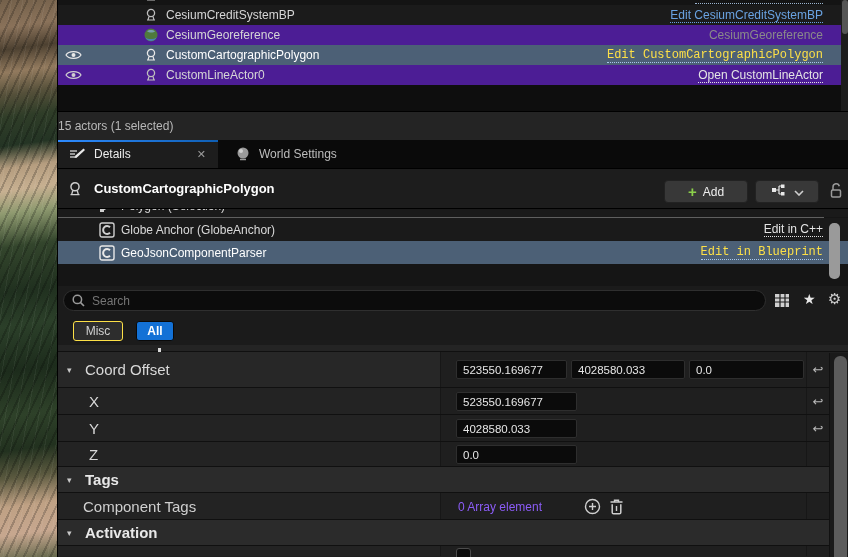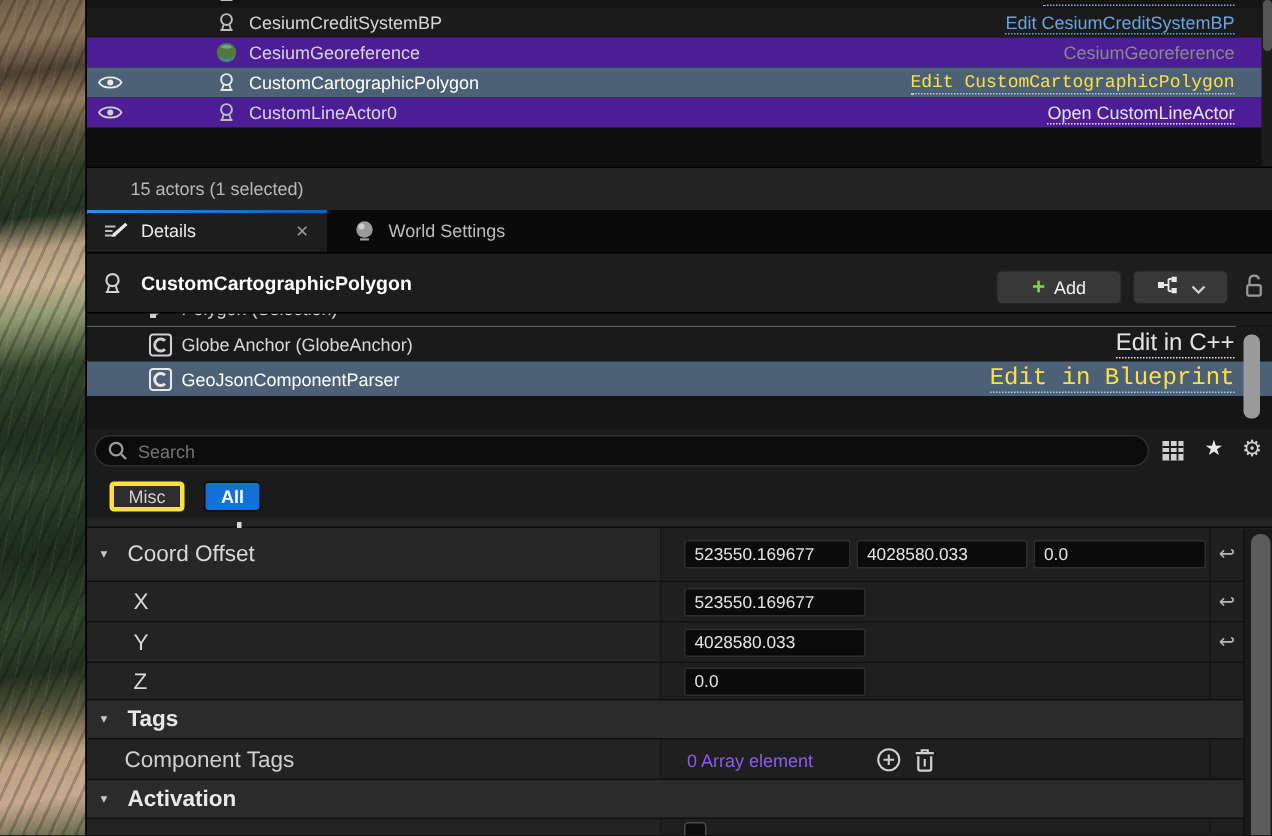--- a/index.html
+++ b/index.html
@@ -36,21 +36,21 @@
   .o-action { position:absolute; right:26px; font-size:12px; white-space:nowrap; }
   .link-blue { color:#6aa3e2; border-bottom:1px dotted #6aa3e2; cursor:pointer; }
   .link-blue-sel { color:#fde047; border-bottom:1px dotted #a9c9ec; cursor:pointer;font-family:Liberation Mono, monospace; }
   .link-white { color:#e4e4e4; border-bottom:1px dotted #e4e4e4; cursor:pointer; }
   .text-gray { color:#8a8a8a; }
   .o-scroll { position:absolute; right:0; top:0; width:8px; height:111px; background:#1c1c1c; }
   .o-thumb { position:absolute; left:1px; top:0; width:6px; height:34px; background:#555; border-radius:3px; }
 
   
   .statusbar { position:absolute; left:0; top:111px; width:791px; height:29px; background:#242424; border-top:1px solid #000;
-    color:#b8b8b8; font-size:12px; line-height:28px; padding-left:29px; }
+    color:#b8b8b8; font-size:12px; line-height:28px; padding-left:0; }
 
   
   .tabbar { position:absolute; left:0; top:140px; width:791px; height:28px; background:#0a0a0a; }
   .tab-details { position:absolute; left:0; top:0; width:160px; height:28px; background:#1d1d1d; display:flex; align-items:center; cursor:pointer; }
   .tab-details::before { content:""; position:absolute; left:0; top:0; width:100%; height:2px;
     background:linear-gradient(90deg,#2e8bff,#0f5fb4); }
   .tab-details .tab-label { margin-left:8px; color:#ececec; font-size:12px; }
   .tab-close { position:absolute; right:12px; color:#9a9a9a; font-size:11px; cursor:pointer; }
   .tab-ws { position:absolute; left:165px; top:0; height:28px; display:flex; align-items:center; padding:0 12px; cursor:pointer; }
   .tab-ws .tab-label { margin-left:8px; color:#bdbdbd; font-size:12px; }
@@ -69,39 +69,39 @@
 
   
   .components { position:absolute; left:0; top:208px; width:791px; height:78px; background:#151515; border-top:1px solid #000; overflow:hidden; }
   .c-partial { height:8px; overflow:hidden; position:relative; background:#1a1a1a; }
   .c-partial .c-row { margin-top:-15px; }
   .c-divider { height:1px; background:#5f5f5f; width:766px; }
   .c-row { position:relative; height:23px; display:flex; align-items:center; background:#1a1a1a; font-size:12px; color:#d8d8d8; }
   .c-row.selected { background:#4c6076; color:#fff; }
   .c-icon { margin-left:41px; display:flex; align-items:center; }
   .c-label { margin-left:6px; white-space:nowrap; }
-  .c-action { position:absolute; right:26px; font-size:16px; white-space:nowrap; }
+  .c-action { position:absolute; right:26px; font-size:12px; white-space:nowrap; }
   .c-scroll-thumb { position:absolute; right:9px; top:14px; width:11px; height:56px; background:#9a9a9a; border-radius:5px; }
 
   
   .searchrow { position:absolute; left:0; top:286px; width:791px; height:30px; background:#1b1b1b; }
   .search-pill { position:absolute; left:5px; top:4px; width:703px; height:21px; background:#0c0c0c;
     border:1px solid #2f2f2f; border-radius:11px; display:flex; align-items:center; }
   .search-pill svg { margin-left:8px; }
   .search-input { flex:1; margin-left:7px; background:transparent; border:none; outline:none; color:#bdbdbd; font-size:12px; font-family:"Liberation Sans",sans-serif; }
   .search-input::placeholder { color:#757575; }
   .sr-ic { position:absolute; top:7px; cursor:pointer; }
   .ic-grid { left:716px; }
   .ic-star { left:745px; top:5px; color:#e8e8e8; font-size:14px; font-family:"DejaVu Sans",sans-serif; }
   .ic-gear { left:770px; top:4px; color:#cfcfcf; font-size:15px; font-family:"DejaVu Sans",sans-serif; }
 
   
   .chips { position:absolute; left:0; top:316px; width:791px; height:29px; background:#1b1b1b; }
   .chip { position:absolute; top:5px; height:20px; border-radius:3px; font-size:12px; display:flex; align-items:center; justify-content:center; cursor:pointer; }
-  .chip-misc { left:15px; width:50px; background:#2d2d2d; border:3px solid #fde047; color:#d0d0d0; }
+  .chip-misc { left:15px; width:50px; background:#2d2d2d; border:1px solid #fde047; color:#d0d0d0; }
   .chip-all { left:78px; width:38px; background:#1371d6; border:1px solid #0a0a0a; color:#fff; font-weight:bold; }
 
   
   .props { position:absolute; left:0; top:345px; width:791px; height:212px; background:#1f1f1f; overflow:hidden; }
   .p-sliver { height:7px; background:#242424; border-bottom:1px solid #101010; position:relative; }
   .p-sliver .dash { position:absolute; left:100px; top:3px; width:3px; height:4px; background:#d9d9d9; }
   .p-row { position:relative; display:flex; border-bottom:1px solid #101010; }
   .p-label { width:383px; background:#272727; border-right:1px solid #171717; position:relative; display:flex; align-items:center; }
   .p-label.child { background:#232323; }
   .p-tri { position:absolute; left:9px; color:#c8c8c8; font-size:9px; cursor:pointer; font-family:"DejaVu Sans",sans-serif; }

